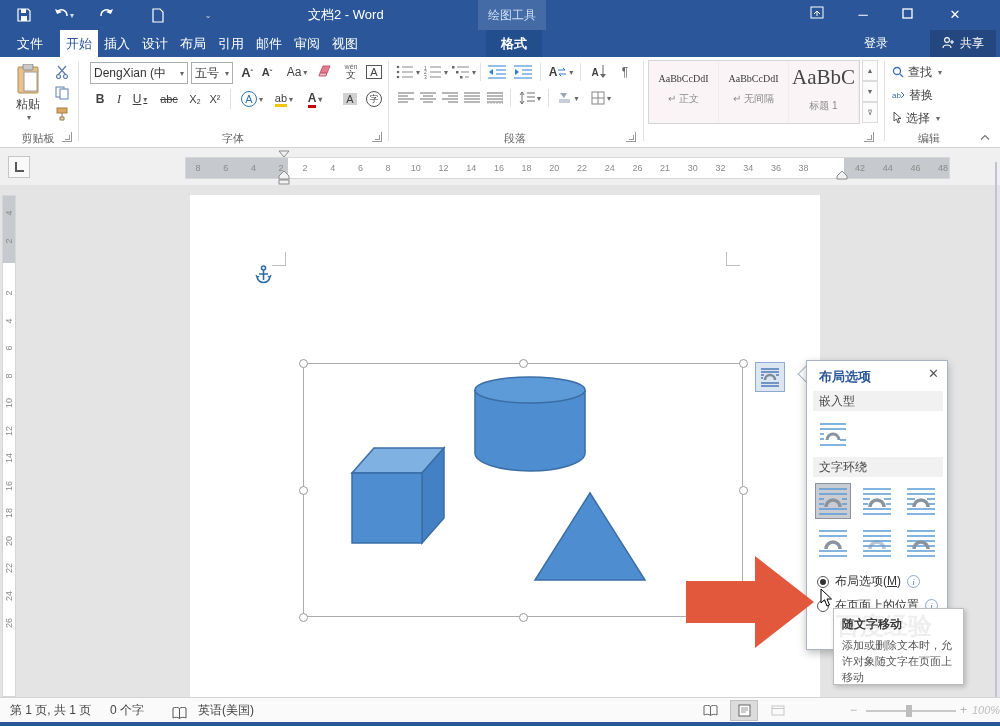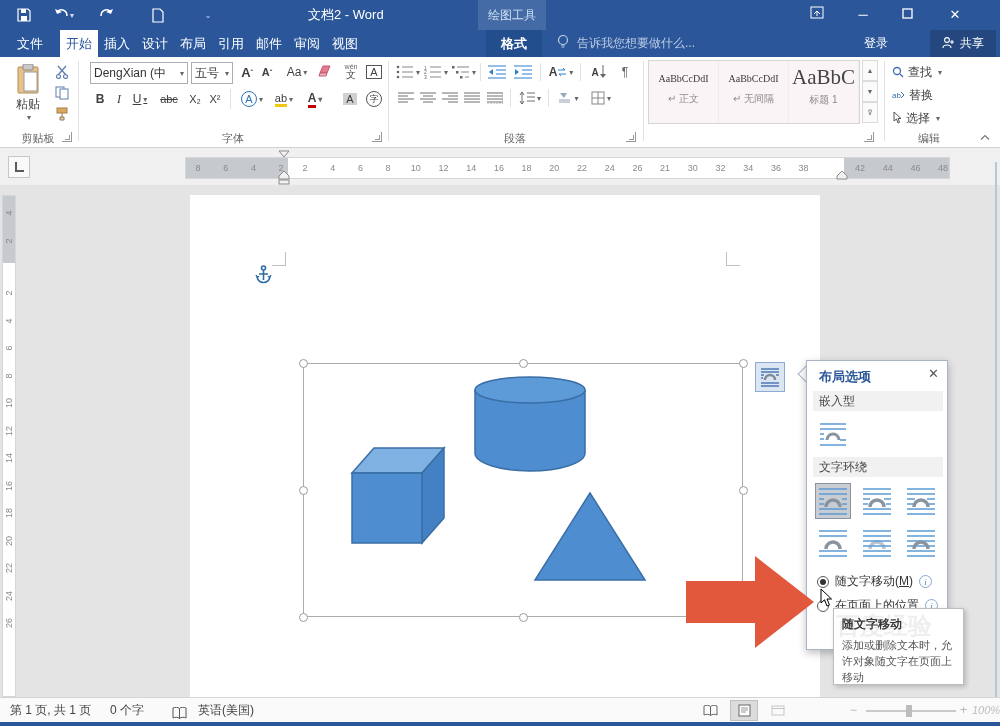--- a/index.html
+++ b/index.html
@@ -40,21 +40,21 @@
   .red-under { border-bottom:3px solid #c00000; }
   .yel-under { border-bottom:3px solid #f2c80f; }
   .blue-circleA { border:1px solid #2e74b5; border-radius:50%; width:16px; height:16px; line-height:14px; text-align:center; color:#2e74b5; font-size:11px; }
 
   
   .stylebox { position:absolute; left:648px; top:3px; width:212px; height:64px; border:1px solid #d5d5d5; background:#fff; display:flex; }
   .styleitem { width:70px; height:62px; background:#faf4f6; border-right:1px solid #eee; text-align:center; overflow:hidden; }
   .styleitem .sample { font-family:"Liberation Serif", serif; color:#3b3b3b; font-size:10px; margin-top:12px; white-space:nowrap; }
   .styleitem.big .sample { font-size:21px; margin-top:4px; color:#454545; }
   .styleitem .sname { font-size:10px; color:#8a8a8a; margin-top:8px; white-space:nowrap; }
-  .styleitem.big .sname { margin-top:3px;text-align:center; }
+  .styleitem.big .sname { margin-top:9px;text-align:center; }
   .gallery-arrows { position:absolute; left:862px; top:3px; width:16px; height:64px; }
   .gallery-arrows div { height:21px; border:1px solid #dcdcdc; background:#fbfbfb; font-size:7px; color:#666; text-align:center; line-height:19px; }
 
   
   .rulerstrip { position:absolute; left:0; top:148px; width:1000px; height:37px; background:#f0f0f0; }
   .tabselector { position:absolute; left:8px; top:8px; width:22px; height:22px; background:#f9f9f9; border:1px solid #c6c6c6; }
   .tabselector .L { position:absolute; left:6px; top:5px; width:9px; height:10px; border-left:2px solid #595959; border-bottom:2px solid #595959; }
   .hruler { position:absolute; left:185px; top:9px; width:765px; height:22px; background:#fff; border:1px solid #d6d6d6; }
   .hruler .mgray { position:absolute; top:0; height:20px; background:#c6cacf; }
   .rnum { position:absolute; top:0; height:20px; line-height:20px; font-size:9px; color:#8a8a8a; transform:translateX(-50%); }
@@ -164,29 +164,20 @@
         <div class="tab active">开始</div>
         <div class="tab">插入</div>
         <div class="tab">设计</div>
         <div class="tab">布局</div>
         <div class="tab">引用</div>
         <div class="tab">邮件</div>
         <div class="tab">审阅</div>
         <div class="tab">视图</div>
       </div>
     <div class="tab ctx">格式</div>
-    <div class="tellme">
-      <span>
-        <svg width="14" height="16" viewBox="0 0 14 16">
-            <circle cx="7" cy="6" r="4.5" fill="none" stroke="#bccbe4" stroke-width="1.2"></circle>
-            <path d="M5 11h4M5.5 13h3" stroke="#bccbe4" stroke-width="1.2"></path>
-          </svg>
-      </span>
-      <span>告诉我您想要做什么...</span>
-    </div>
     <div class="signin">登录</div>
     <div class="share">
       <span>
         <svg width="13" height="13" viewBox="0 0 13 13">
             <circle cx="5" cy="4" r="2.4" fill="none" stroke="#fff" stroke-width="1.1"></circle>
             <path d="M1 12 C1 8,9 8,9 12" fill="none" stroke="#fff" stroke-width="1.1"></path>
             <path d="M10 4v4M8 6h4" stroke="#fff" stroke-width="1.1"></path>
           </svg>
       </span>
       <span>共享</span>
@@ -632,21 +623,21 @@
         <div class="wicon" style="left: 96px; top: 164px;">
           <svg width="30" height="30" viewBox="0 0 30 30">
             <path d="M1 3h28M1 8h28M1 13h28M1 18h28M1 23h28M1 28h28" stroke="#5b9bd5" stroke-width="1.5"></path>
             <path d="M8 21 A7 7 0 0 1 22 21" fill="none" stroke="#8a949f" stroke-width="3.4"></path>
           </svg>
         </div>
       </div>
 
     <div class="radio-row" style="top:212px">
       <div class="radio on"></div>
-      <span><span>随文字移动(</span><u>M</u><span>)</span></span>
+      <span><span>布局选项(</span><u>M</u><span>)</span></span>
       <div class="info-i">i</div>
     </div>
     <div class="radio-row" style="top:236px">
       <div class="radio"></div>
       <span>在页面上的位置</span>
       <div class="info-i">i</div>
     </div>
   </div>
 
   <div class="tooltip">

